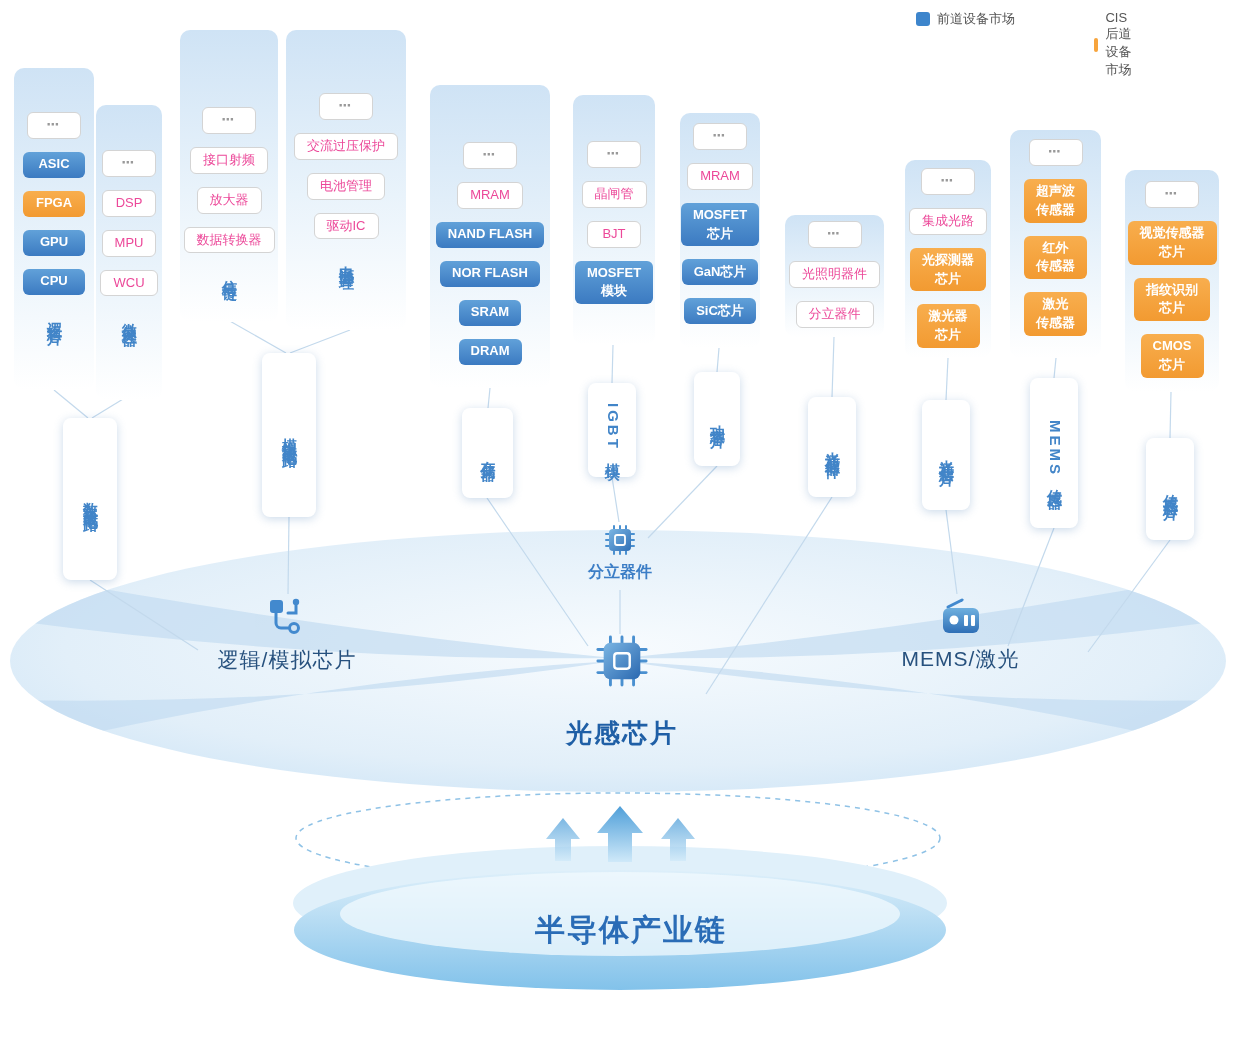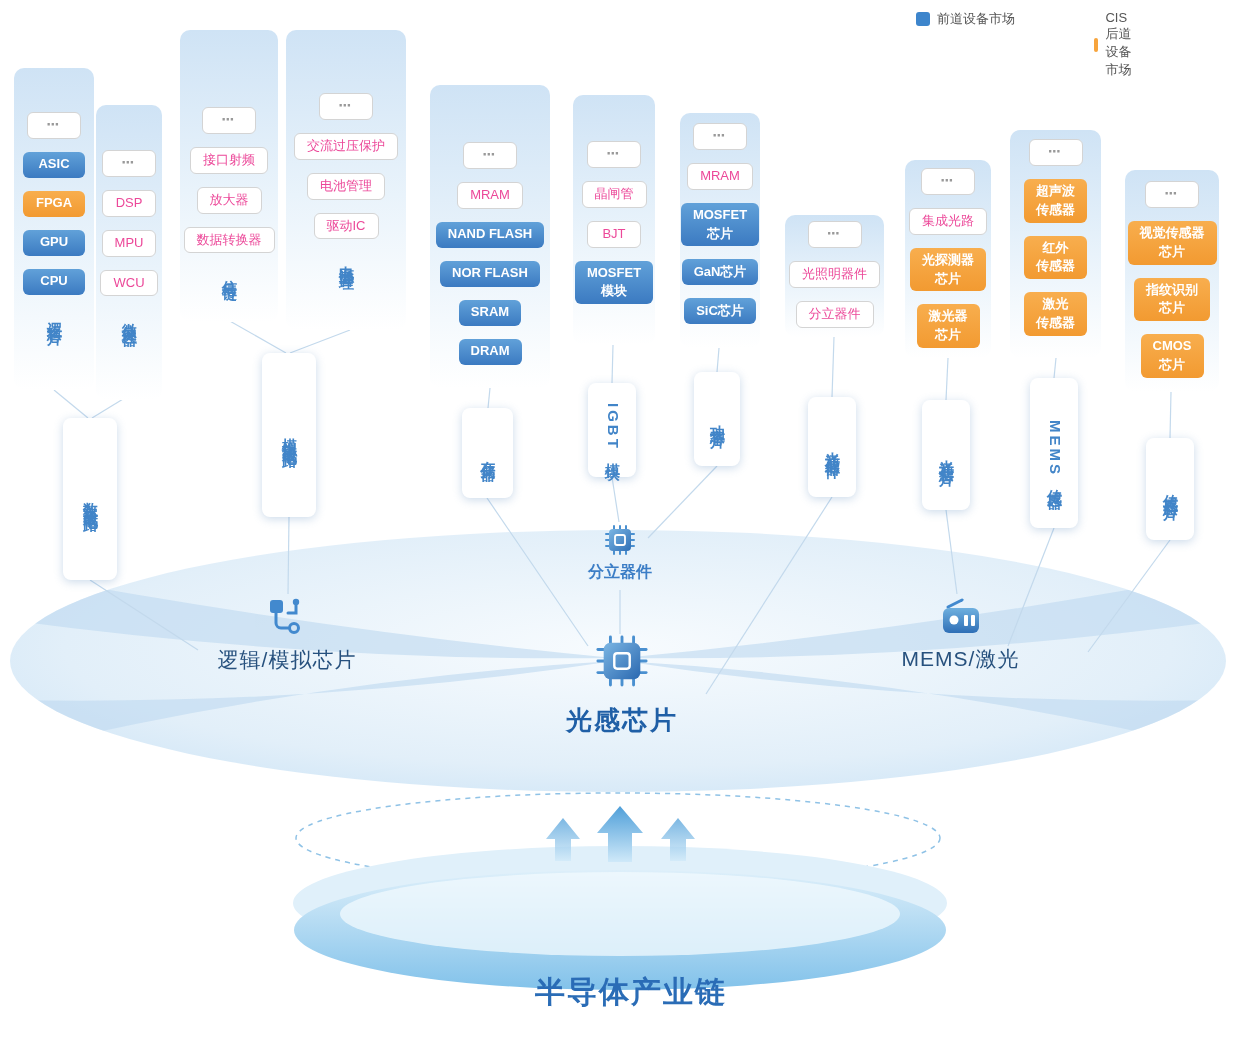--- a/index.html
+++ b/index.html
@@ -56,27 +56,27 @@
   .g-sensor{left:1146px;top:438px;width:48px;height:102px}
 
   
   .discrete{position:absolute;left:575px;top:524px;width:90px;display:flex;flex-direction:column;
             align-items:center;gap:6px}
   .discrete .dlabel{font-size:16px;font-weight:bold;color:#3c7ec6}
 
   
   .hub{position:absolute;display:flex;flex-direction:column;align-items:center;text-align:center}
   .hub-logic{left:197px;top:596px;width:180px;gap:8px}
-  .hub-center{left:558px;top:634px;width:128px;gap:15px}
+  .hub-center{left:558px;top:634px;width:128px;gap:28px}
   .hub-mems{left:878px;top:597px;width:165px;gap:8px}
   .hub .hlabel{font-size:21px;font-weight:400;color:#27517e;letter-spacing:1px}
   .hub-center .hlabel{font-size:26px;font-weight:bold;color:#1f5fa6;letter-spacing:2px}
 
   
-  .footer-title{position:absolute;left:471px;top:972px;width:320px;text-align:center;
+  .footer-title{position:absolute;left:471px;top:910px;width:320px;text-align:center;
                 font-size:30px;font-weight:bold;color:#2a6cb6;letter-spacing:2px}
 </style>
 </head>
 <body>
 
 <svg class="bg" width="1239" height="1064" viewBox="0 0 1239 1064">
   <defs>
     <radialGradient id="pgrad" cx="50%" cy="45%" r="65%">
       <stop offset="0%" stop-color="#f7fbfe"></stop>
       <stop offset="70%" stop-color="#e2eff9"></stop>

